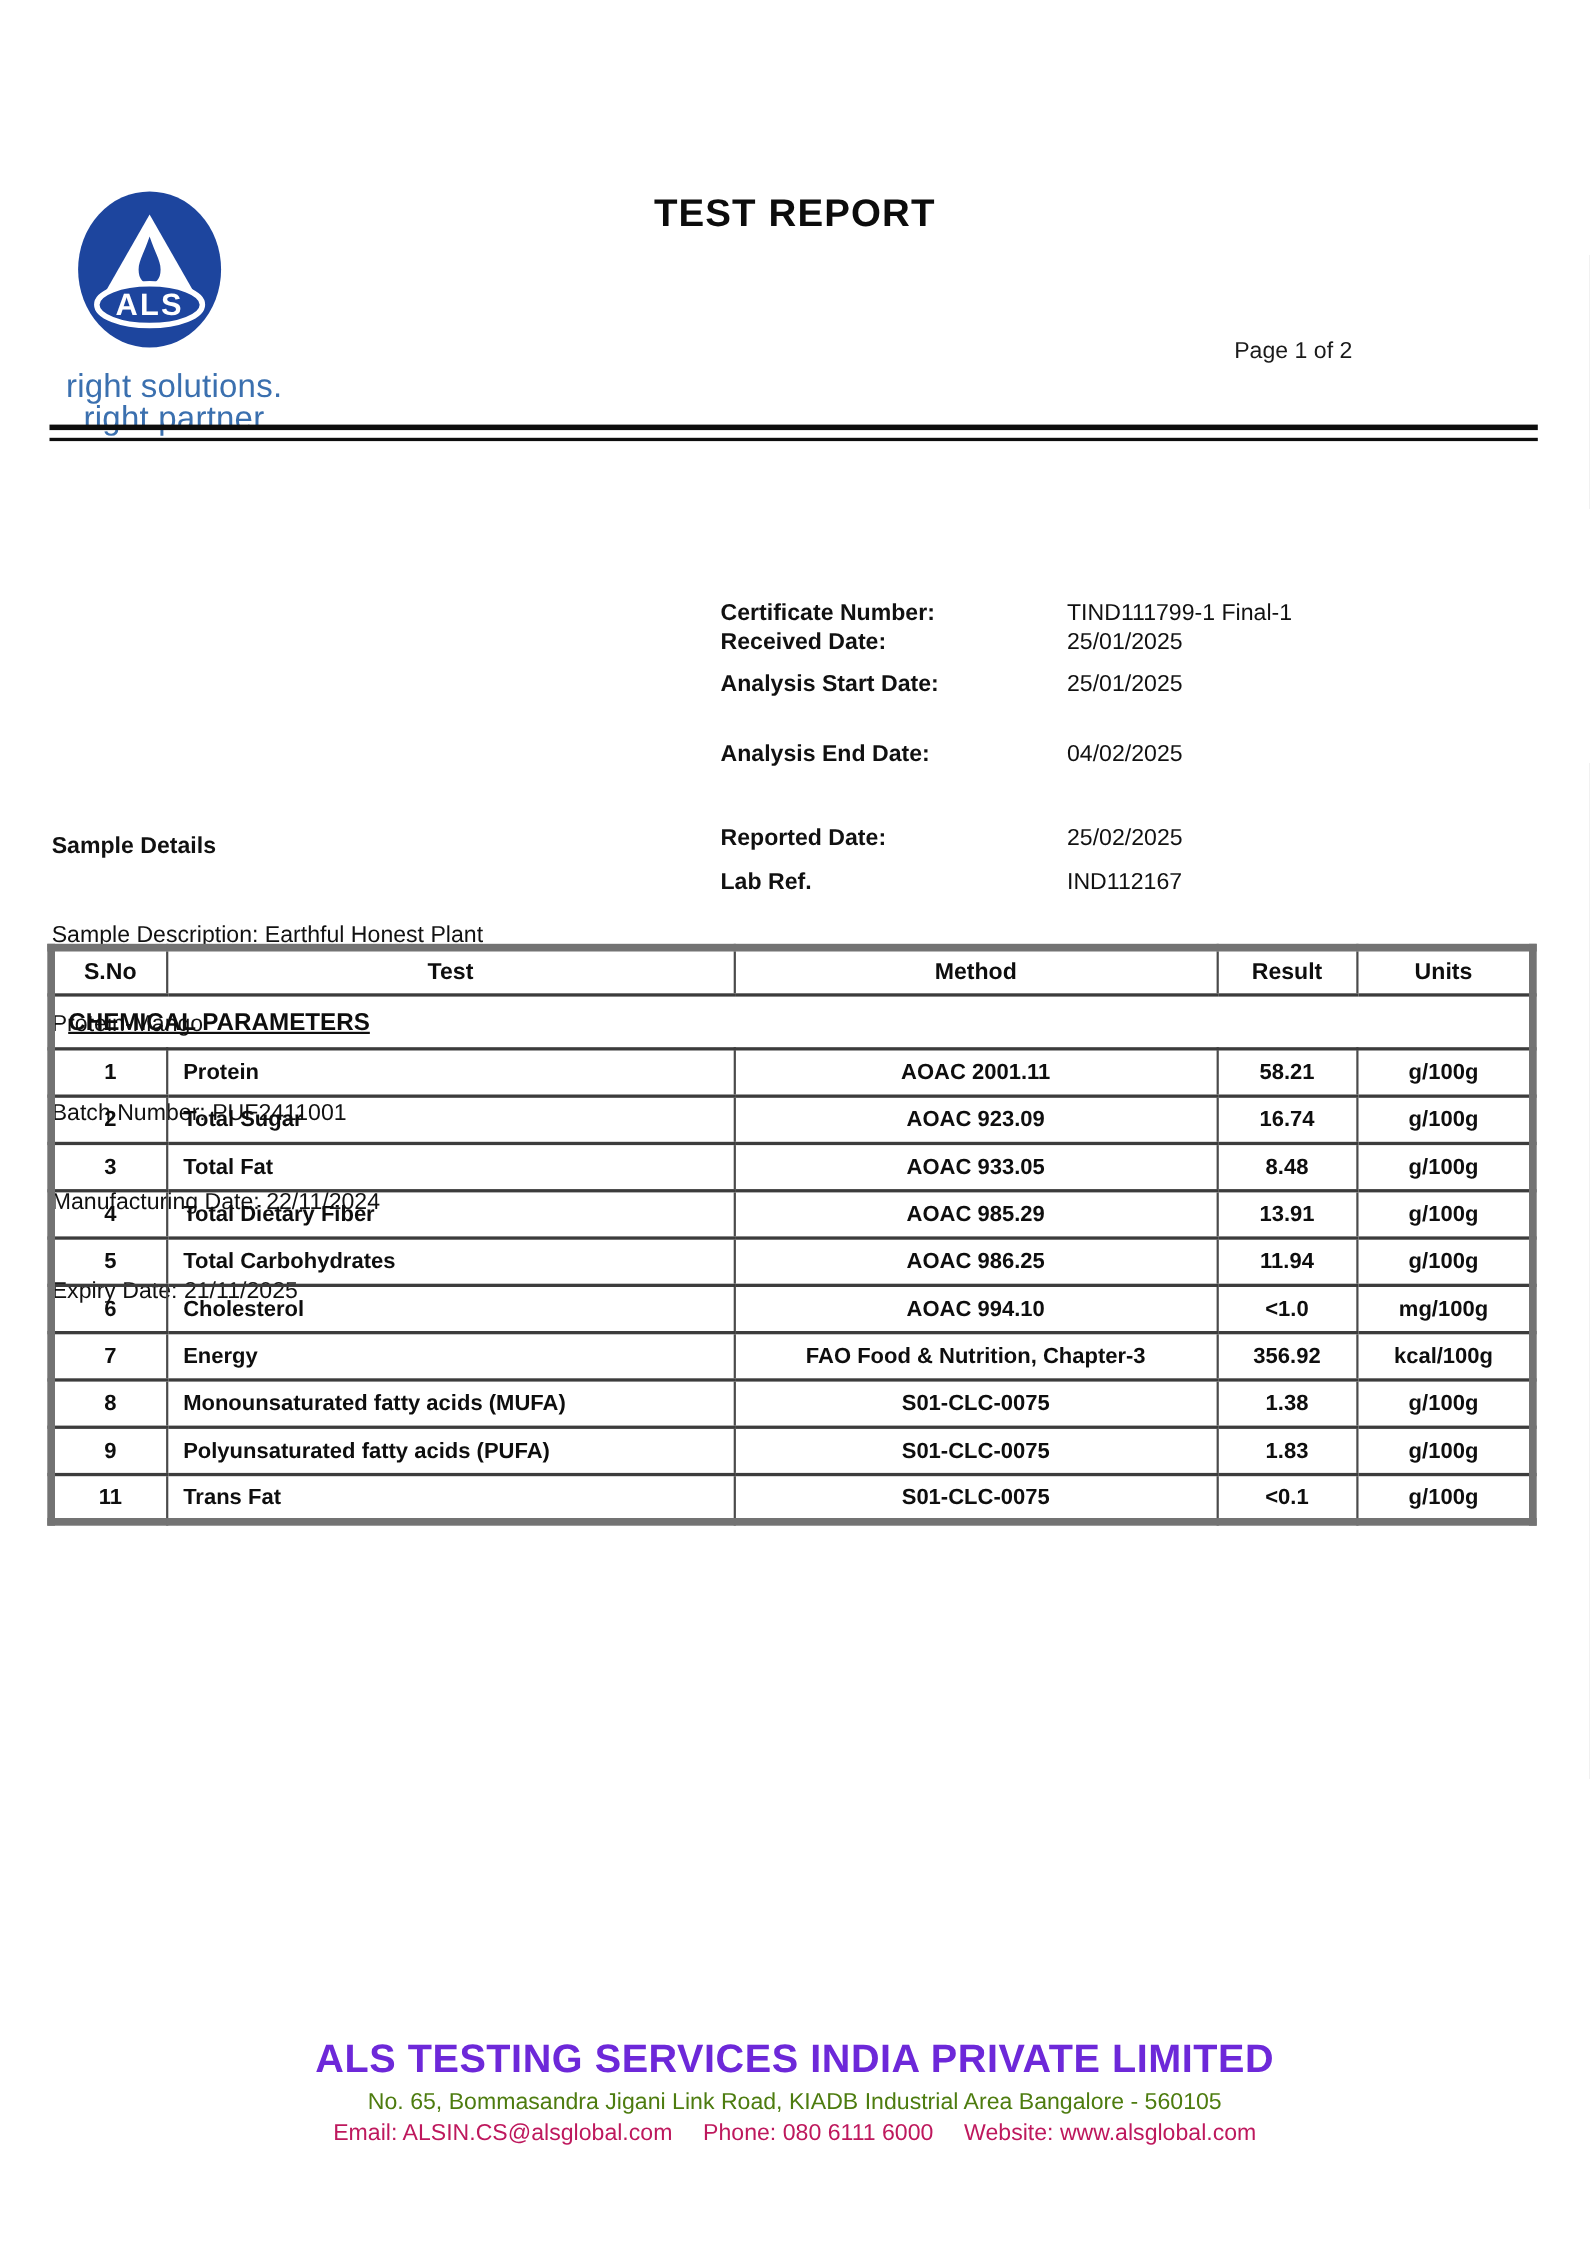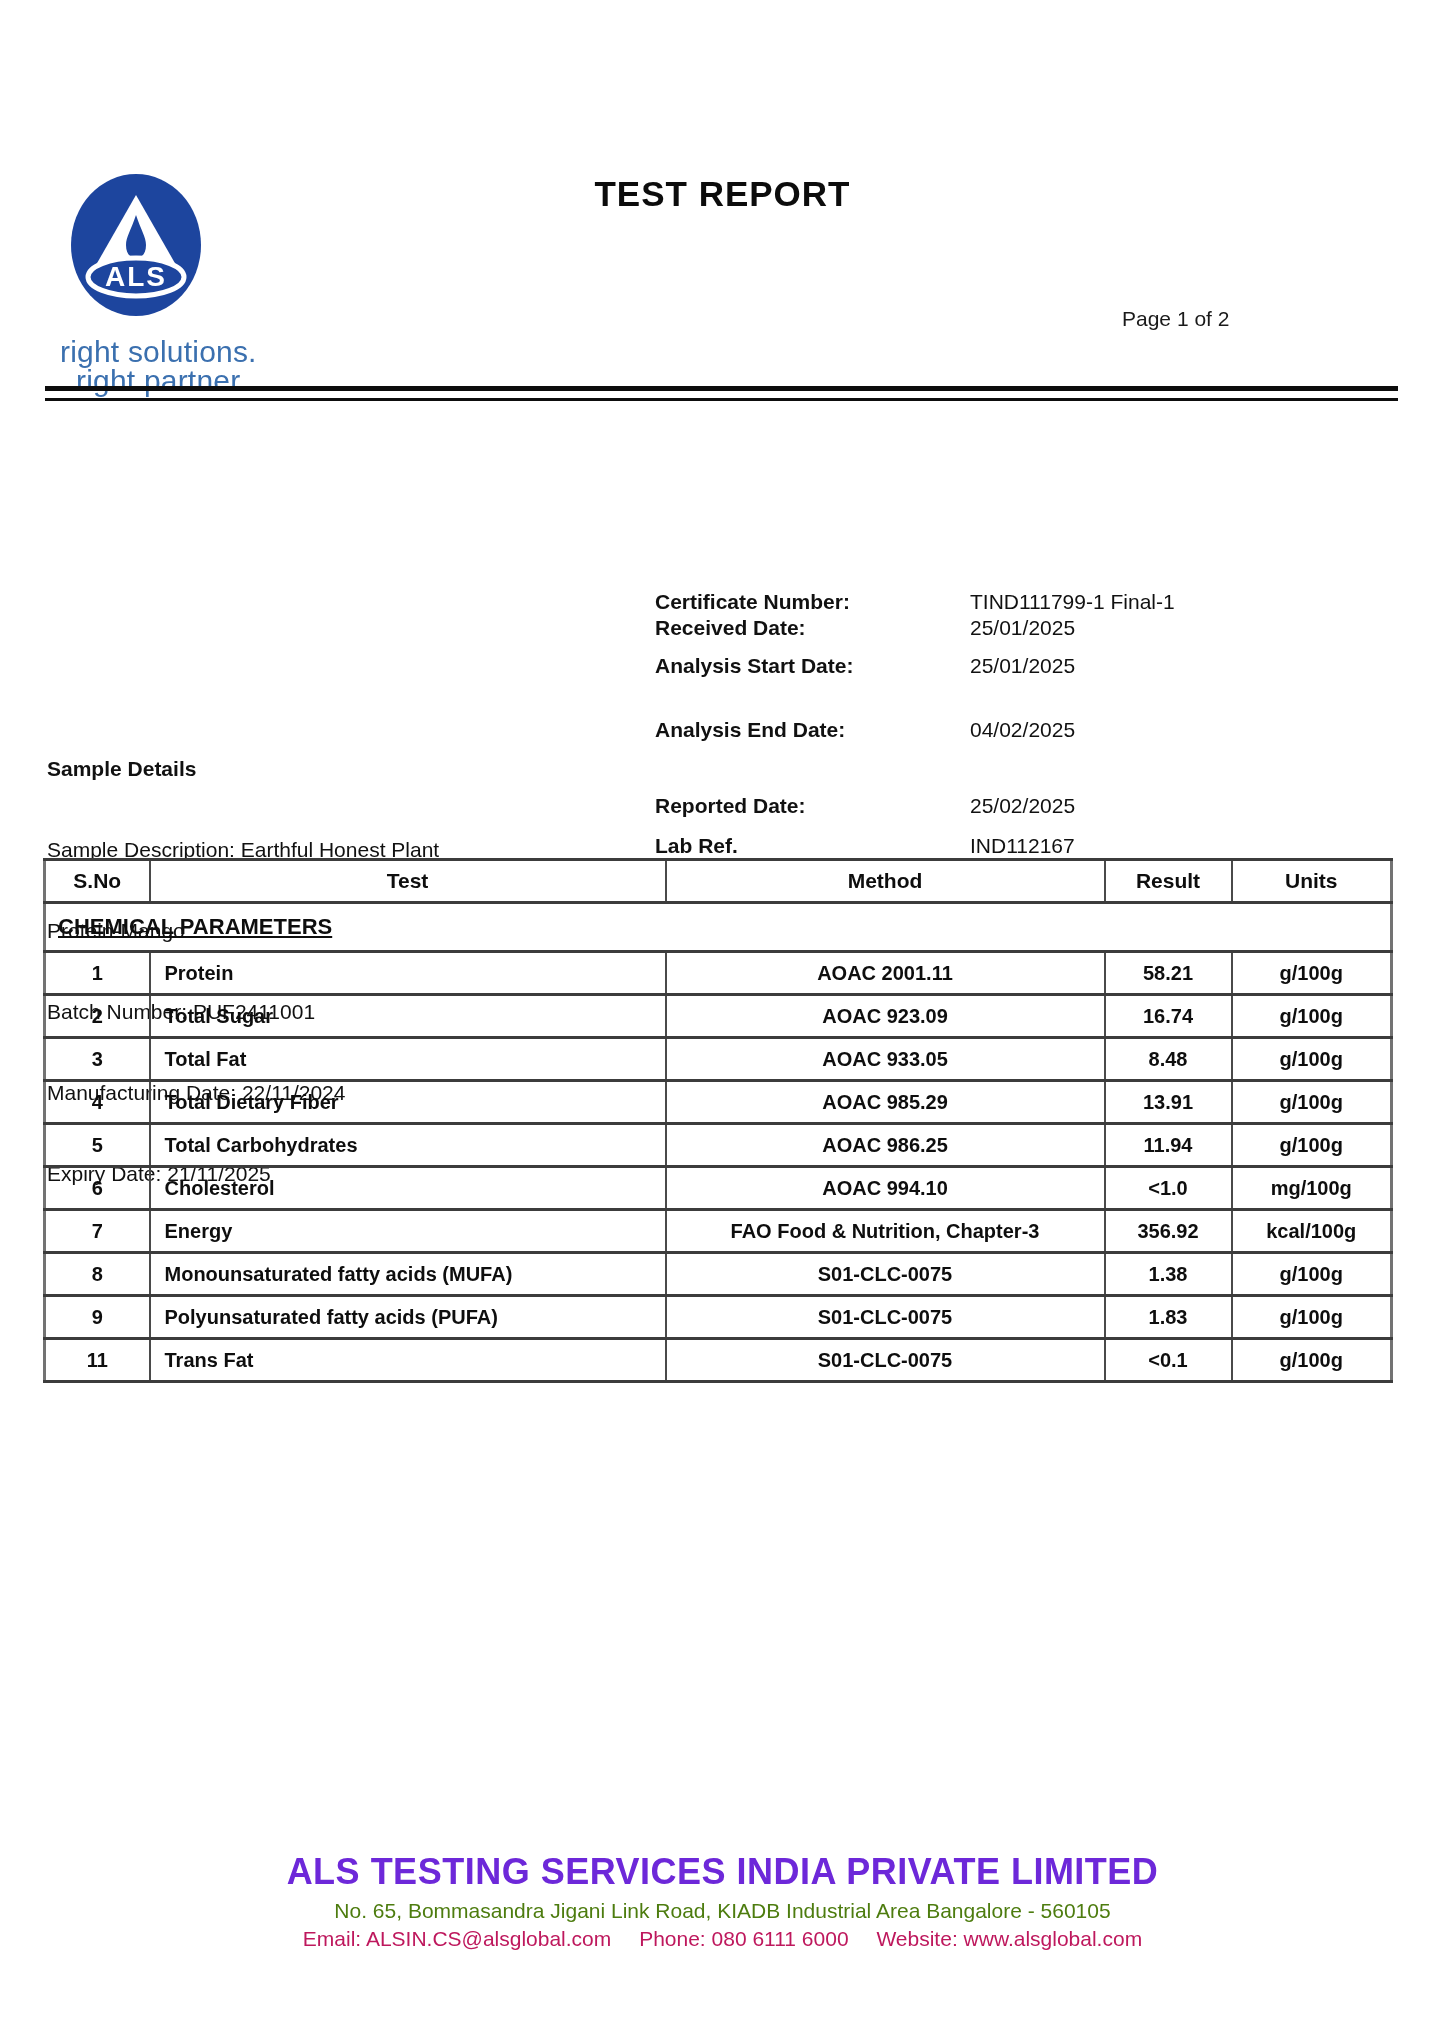--- a/index.html
+++ b/index.html
@@ -39,33 +39,33 @@
   }
   .sample-block {
     position: absolute; left: 47px; top: 701px;
     font-size: 21px; line-height: 27px; white-space: pre;
   }
   .sample-block .heading { font-weight: bold; }
 
   
   .cert-block { position: absolute; left: 655px; top: 546px; width: 760px; font-size: 21px; }
   .cert-field { position: absolute; left: 0; white-space: nowrap; }
-  .cert-field .lbl { display: inline-block; width: 315px; font-weight: bold; margin-top: 44px; }
+  .cert-field .lbl { display: inline-block; width: 315px; font-weight: bold; }
   .cert-f0 { top: 0px; }
   .cert-f1 { top: 26px; }
   .cert-f2 { top: 64px; }
   .cert-f3 { top: 128px; }
   .cert-f4 { top: 204px; }
   .cert-f5 { top: 244px; }
 
   
   .report-table {
     position: absolute; left: 43px; top: 858px; width: 1347px;
     border-collapse: collapse; table-layout: fixed;
-    border: 3px solid #737373;
+    border: 7px solid #737373;
     font-size: 20px; font-weight: bold; color: #0e0e0e;
   }
   .report-table th, .report-table td {
     border-left: 2px solid #4a4a4a; border-right: 2px solid #4a4a4a;
     border-top: 3px solid #3c3c3c; border-bottom: 3px solid #3c3c3c;
     text-align: center; vertical-align: middle; padding: 0 6px;
     overflow: hidden;
   }
   .report-table th { font-size: 21px; }
   .head-row { height: 43px; }

